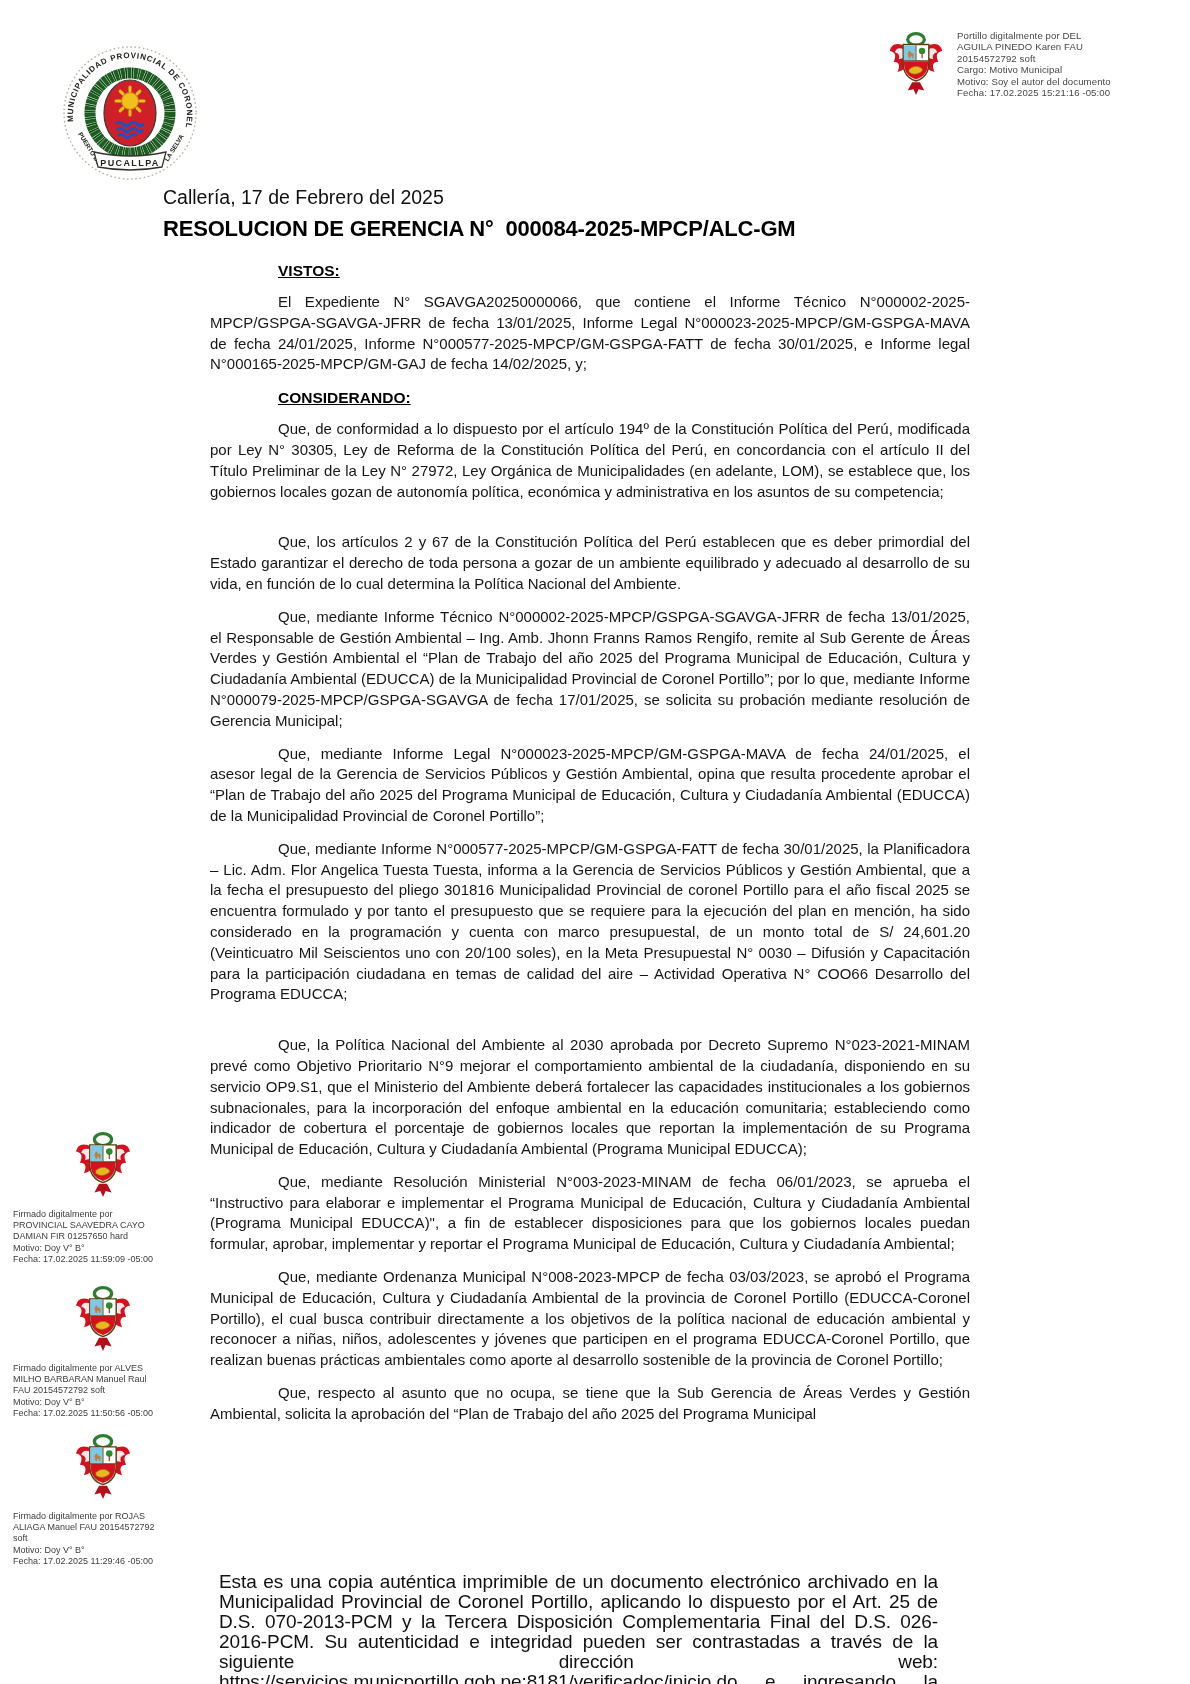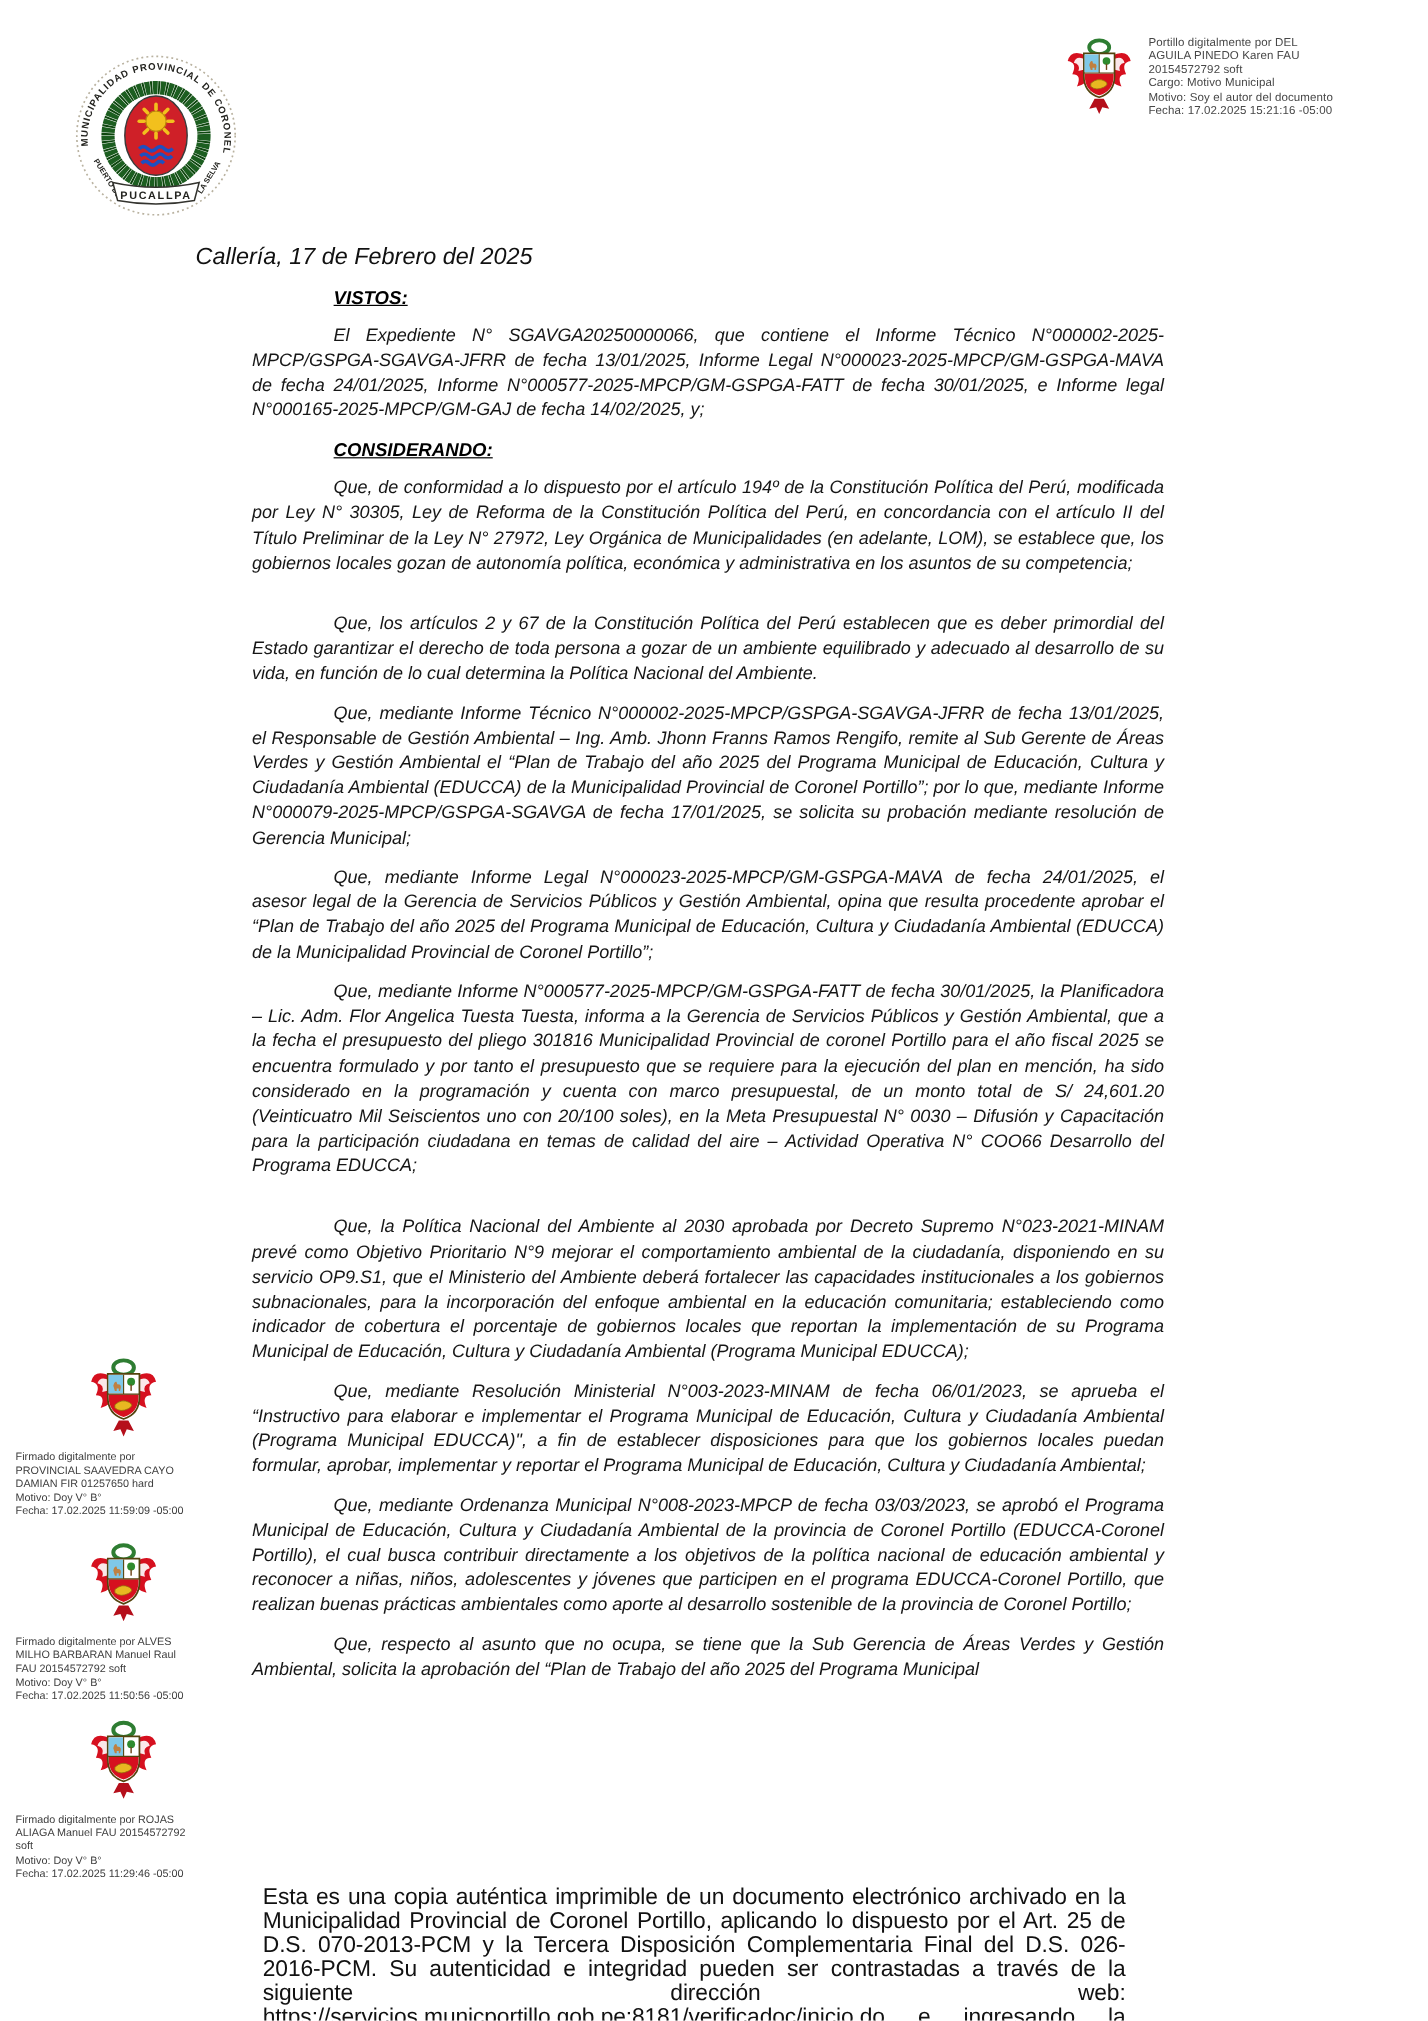--- a/index.html
+++ b/index.html
@@ -9,21 +9,21 @@
   
   .muni-seal{position:absolute;left:60px;top:40px;width:140px;height:140px;}
 
   
   .sig-top{position:absolute;left:884px;top:26px;display:flex;align-items:flex-start;}
   .sig-top .arms{width:64px;height:78px;flex:0 0 auto;}
   .sig-top .sig-lines{margin-left:9px;margin-top:4px;font-size:9.6px;line-height:11.4px;
                       color:#474747;letter-spacing:.1px;}
 
   
-  .doc-col{position:absolute;left:163px;top:203px;width:812px;font-style:italic;}
+  .doc-col{position:absolute;left:163px;top:186px;width:812px;}
   .date-line{font-size:19.5px;color:#111;margin:0 0 7px 0;}
   .doc-title{font-size:22px;font-weight:bold;letter-spacing:-.2px;margin:0 0 20px 0;
              white-space:pre-wrap;color:#000;}
   .sec-heading{margin:14px 0 0 115px;font-size:15.5px;font-weight:bold;
                text-decoration:underline;color:#000;}
   .body-p{margin:12px 0 0 47px;width:760px;text-align:justify;text-indent:68px;
           font-size:15px;line-height:20.8px;color:#161616;}
   .gap-lg{margin-top:30px;}
 
   
@@ -113,20 +113,21 @@
       <div>AGUILA PINEDO Karen FAU</div>
       <div>20154572792 soft</div>
       <div>Cargo: Motivo Municipal</div>
       <div>Motivo: Soy el autor del documento</div>
       <div>Fecha: 17.02.2025 15:21:16 -05:00</div>
     </div>
   </div>
 
   <div class="doc-col">
     <p class="date-line">Callería, 17 de Febrero del 2025</p>
+    <h1 class="doc-title">RESOLUCION DE GERENCIA N°  000084-2025-MPCP/ALC-GM</h1>
 
     <h2 class="sec-heading">VISTOS:</h2>
     <p class="body-p">El Expediente N° SGAVGA20250000066, que contiene el Informe Técnico N°000002-2025-MPCP/GSPGA-SGAVGA-JFRR de fecha 13/01/2025, Informe Legal N°000023-2025-MPCP/GM-GSPGA-MAVA de fecha 24/01/2025, Informe N°000577-2025-MPCP/GM-GSPGA-FATT de fecha 30/01/2025, e Informe legal N°000165-2025-MPCP/GM-GAJ de fecha 14/02/2025, y;</p>
 
     <h2 class="sec-heading">CONSIDERANDO:</h2>
     <p class="body-p">Que, de conformidad a lo dispuesto por el artículo 194º de la Constitución Política del Perú, modificada por Ley N° 30305, Ley de Reforma de la Constitución Política del Perú, en concordancia con el artículo II del Título Preliminar de la Ley N° 27972, Ley Orgánica de Municipalidades (en adelante, LOM), se establece que, los gobiernos locales gozan de autonomía política, económica y administrativa en los asuntos de su competencia;</p>
     <p class="body-p gap-lg">Que, los artículos 2 y 67 de la Constitución Política del Perú establecen que es deber primordial del Estado garantizar el derecho de toda persona a gozar de un ambiente equilibrado y adecuado al desarrollo de su vida, en función de lo cual determina la Política Nacional del Ambiente.</p>
     <p class="body-p">Que, mediante Informe Técnico N°000002-2025-MPCP/GSPGA-SGAVGA-JFRR de fecha 13/01/2025, el Responsable de Gestión Ambiental – Ing. Amb. Jhonn Franns Ramos Rengifo, remite al Sub Gerente de Áreas Verdes y Gestión Ambiental el “Plan de Trabajo del año 2025 del Programa Municipal de Educación, Cultura y Ciudadanía Ambiental (EDUCCA) de la Municipalidad Provincial de Coronel Portillo”; por lo que, mediante Informe N°000079-2025-MPCP/GSPGA-SGAVGA de fecha 17/01/2025, se solicita su probación mediante resolución de Gerencia Municipal;</p>
     <p class="body-p">Que, mediante Informe Legal N°000023-2025-MPCP/GM-GSPGA-MAVA de fecha 24/01/2025, el asesor legal de la Gerencia de Servicios Públicos y Gestión Ambiental, opina que resulta procedente aprobar el “Plan de Trabajo del año 2025 del Programa Municipal de Educación, Cultura y Ciudadanía Ambiental (EDUCCA) de la Municipalidad Provincial de Coronel Portillo”;</p>
     <p class="body-p">Que, mediante Informe N°000577-2025-MPCP/GM-GSPGA-FATT de fecha 30/01/2025, la Planificadora – Lic. Adm. Flor Angelica Tuesta Tuesta, informa a la Gerencia de Servicios Públicos y Gestión Ambiental, que a la fecha el presupuesto del pliego 301816 Municipalidad Provincial de coronel Portillo para el año fiscal 2025 se encuentra formulado y por tanto el presupuesto que se requiere para la ejecución del plan en mención, ha sido considerado en la programación y cuenta con marco presupuestal, de un monto total de S/ 24,601.20 (Veinticuatro Mil Seiscientos uno con 20/100 soles), en la Meta Presupuestal N° 0030 – Difusión y Capacitación para la participación ciudadana en temas de calidad del aire – Actividad Operativa N° COO66 Desarrollo del Programa EDUCCA;</p>

